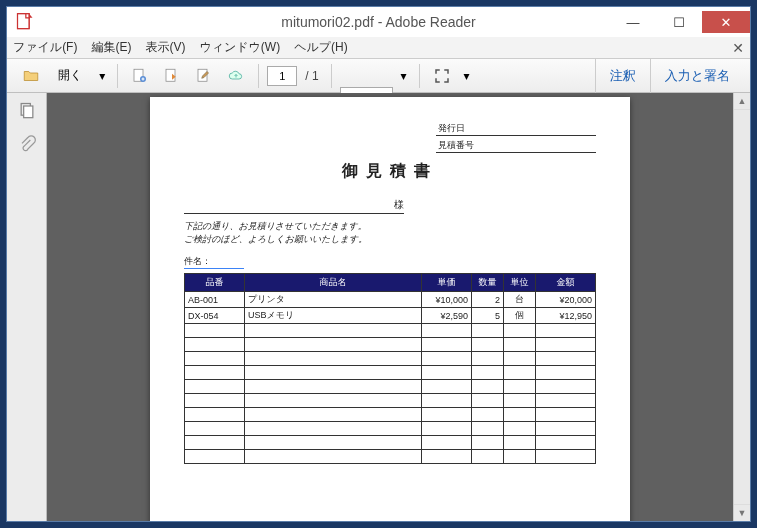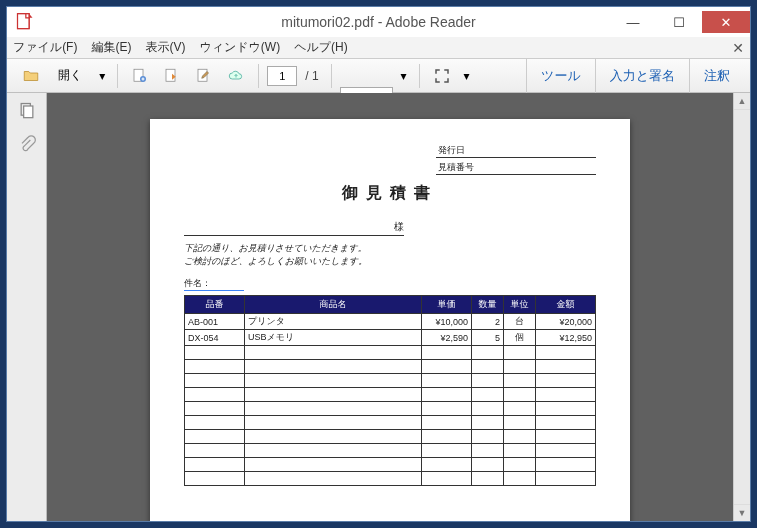--- a/index.html
+++ b/index.html
@@ -30,21 +30,21 @@
   .rightlinks { margin-left:auto; display:flex; align-items:center; gap:0; }
   .rlink { color:#1b5fb3; font-size:13px; padding:0 14px; height:34px; display:flex; align-items:center; border-left:1px solid #ccc; }
   
   .content { flex:1; display:flex; background:#606060; position:relative; overflow:hidden; }
   .sidebar { width:40px; background:#ececec; border-right:1px solid #bbb; display:flex; flex-direction:column; align-items:center; padding-top:8px; gap:14px; }
   .sideic { width:20px; height:20px; color:#777; }
   .viewer { flex:1; position:relative; overflow:hidden; }
   .scroll-v { position:absolute; right:0; top:0; bottom:0; width:17px; background:#e9e9e9; border-left:1px solid #ccc; }
   .scroll-v .arrow{height:17px;display:flex;align-items:center;justify-content:center;color:#777;font-size:9px;border-bottom:1px solid #ddd;}
   .scroll-v .arrow.bot{position:absolute;bottom:0;left:0;right:0;border-top:1px solid #ddd;border-bottom:none;}
-  .pagewrap { position:absolute; left:0; right:17px; top:0; bottom:0; display:flex; justify-content:center; padding:26px 0; overflow:hidden; }
+  .pagewrap { position:absolute; left:0; right:17px; top:0; bottom:0; display:flex; justify-content:center; padding:4px 0; overflow:hidden; }
   .page { width:480px; min-height:640px; background:#fff; box-shadow:0 2px 6px rgba(0,0,0,.5); padding:24px 34px; font-size:10px; color:#222; }
   
   .doc-top { display:flex; }
   .doc-right { margin-left:auto; width:160px; font-size:9px; }
   .uline { border-bottom:1px solid #333; padding:1px 2px 0; margin-bottom:2px; display:flex;}
   .doc-title { text-align:center; font-size:16px; font-weight:bold; letter-spacing:8px; margin:6px 0 16px; }
   .sama-row { border-bottom:1px solid #333; width:220px; text-align:right; padding-bottom:1px; font-size:10px; }
   .twocol { display:flex; margin-top:6px; gap:40px;font-style:italic; }
   .leftcol { width:220px; font-size:9px; line-height:1.4; }
   .rightcol { font-size:9px; line-height:1.5; }
@@ -128,23 +128,22 @@
     <span class="tdrop">▾</span>
     <div class="sep"></div>
     <div class="tbtn">
           <svg class="ic" viewBox="0 0 24 24">
             <path d="M4 9V4h5M20 15v5h-5M15 4h5v5M9 20H4v-5" fill="none" stroke="#555" stroke-width="2"></path>
           </svg>
         </div>
     <span class="tdrop">▾</span>
 
     <div class="rightlinks">
-      <div class="rlink">ツール</div>
+      <div class="rlink">注釈</div>
       <div class="rlink">入力と署名</div>
-      <div class="rlink">注釈</div>
     </div>
   </div>
 
   <div class="content">
     <div class="sidebar">
       <svg class="sideic" viewBox="0 0 24 24">
             <rect x="5" y="3" width="11" height="14" fill="none" stroke="#888" stroke-width="1.5"></rect>
             <rect x="8" y="6" width="11" height="14" fill="#fff" stroke="#888" stroke-width="1.5"></rect>
           </svg>
       <svg class="sideic" viewBox="0 0 24 24">

